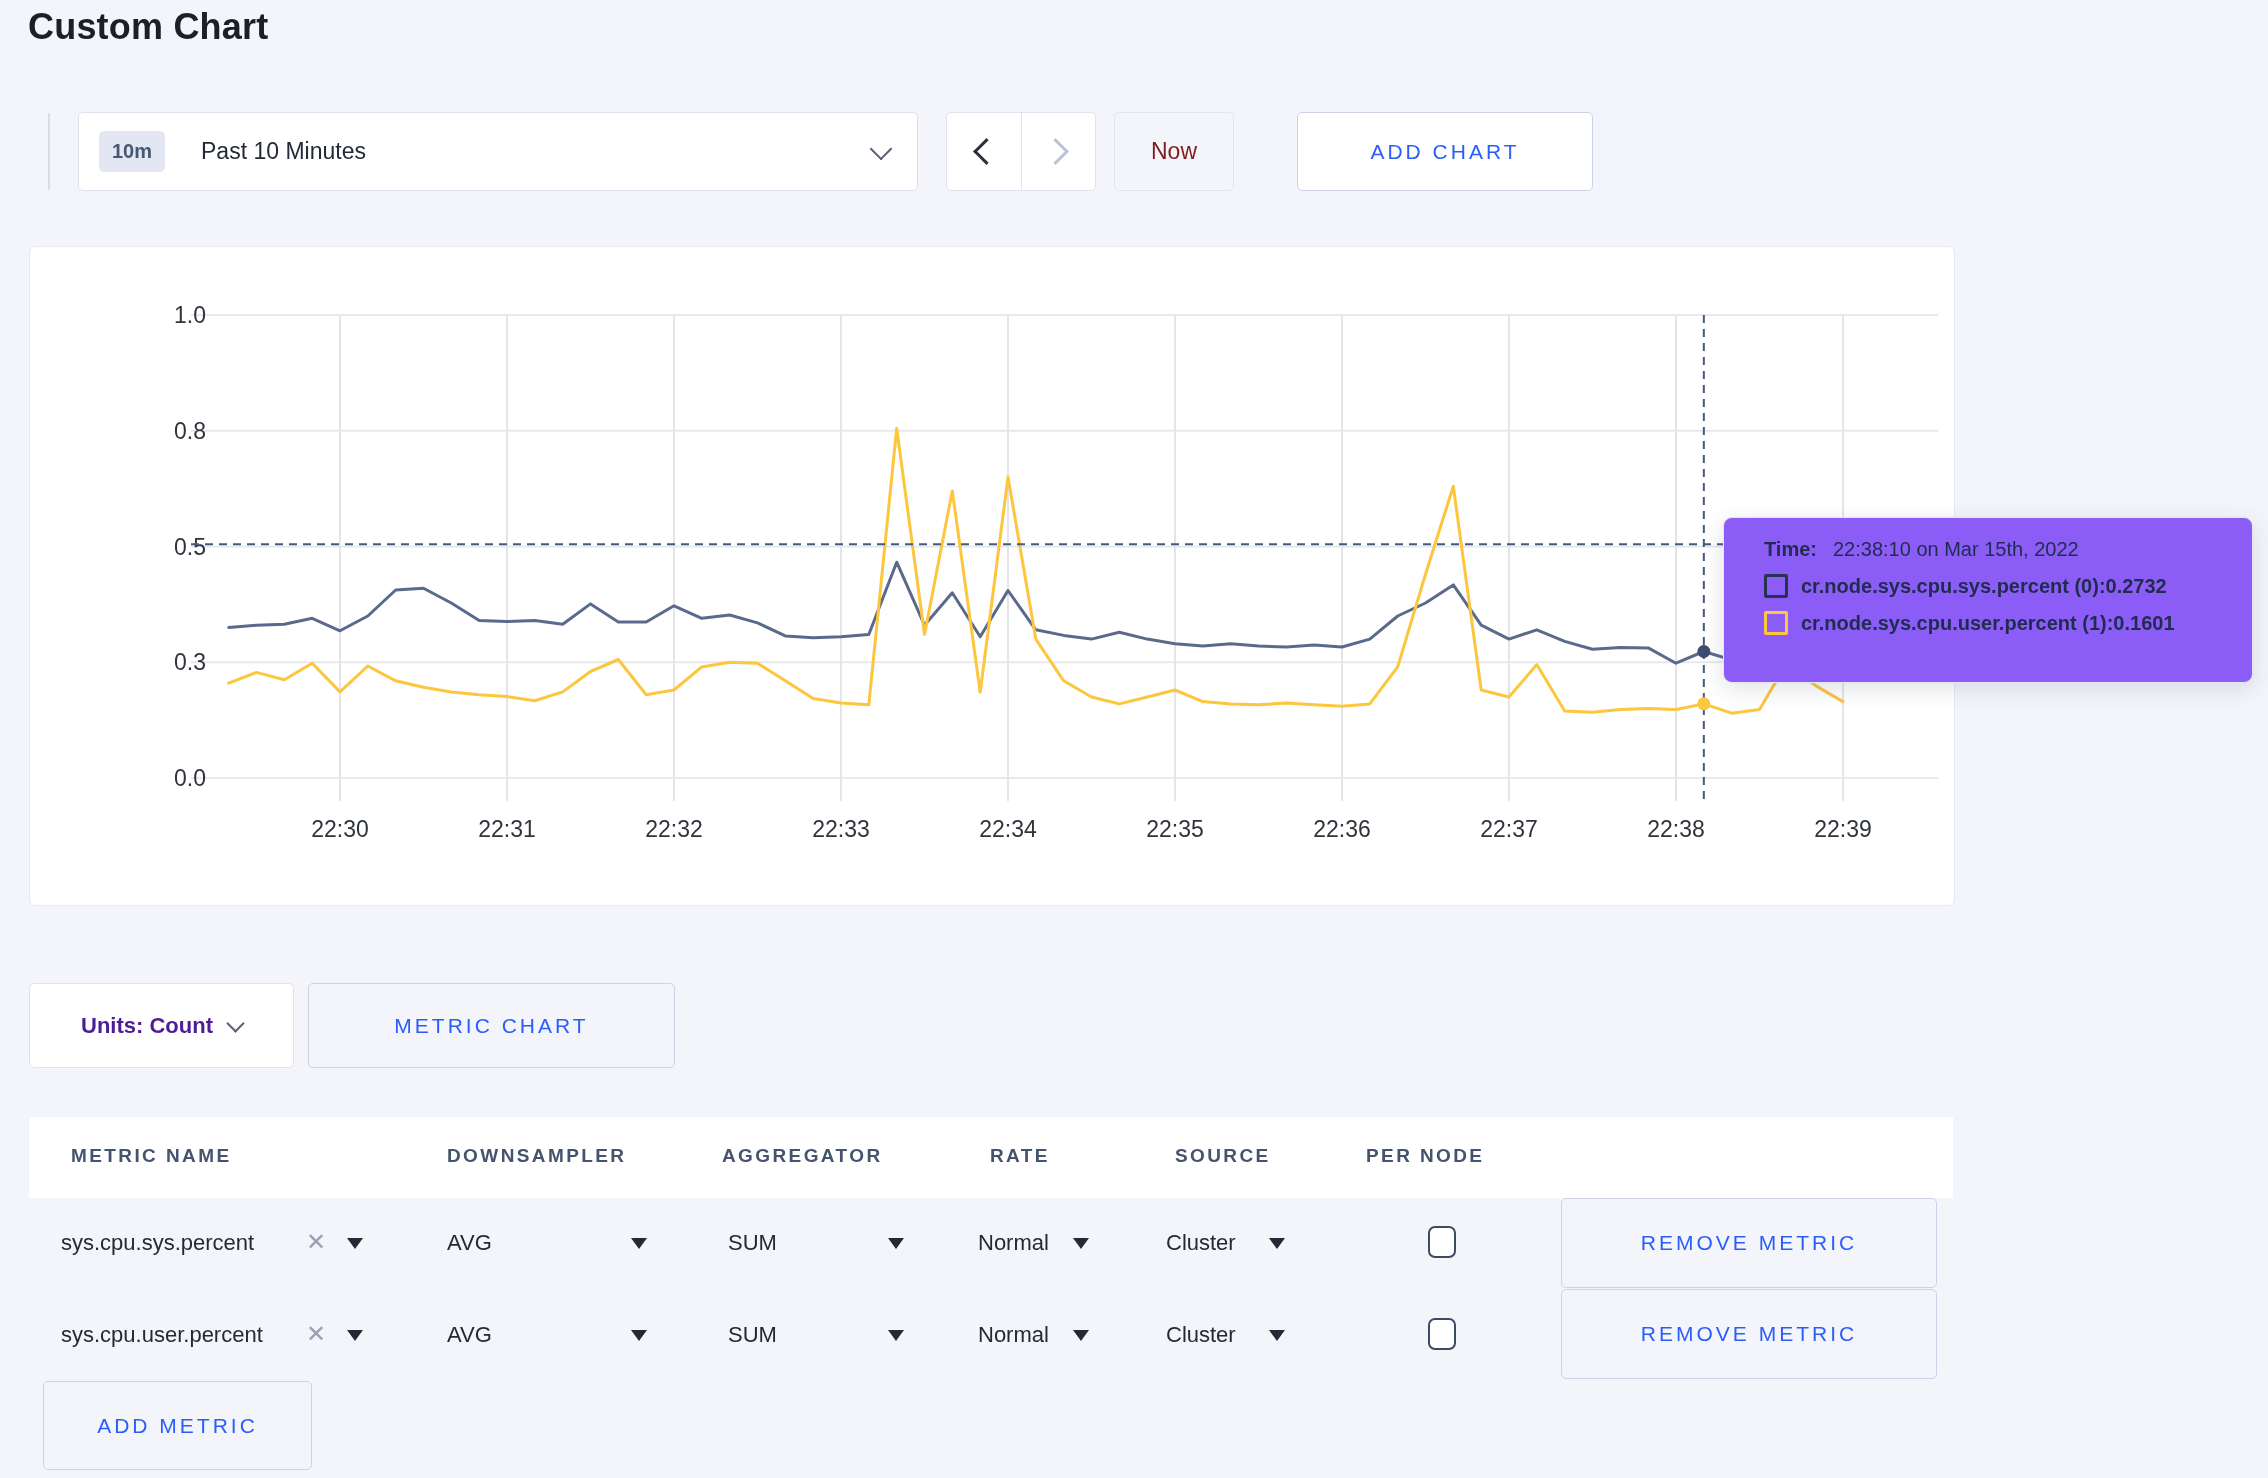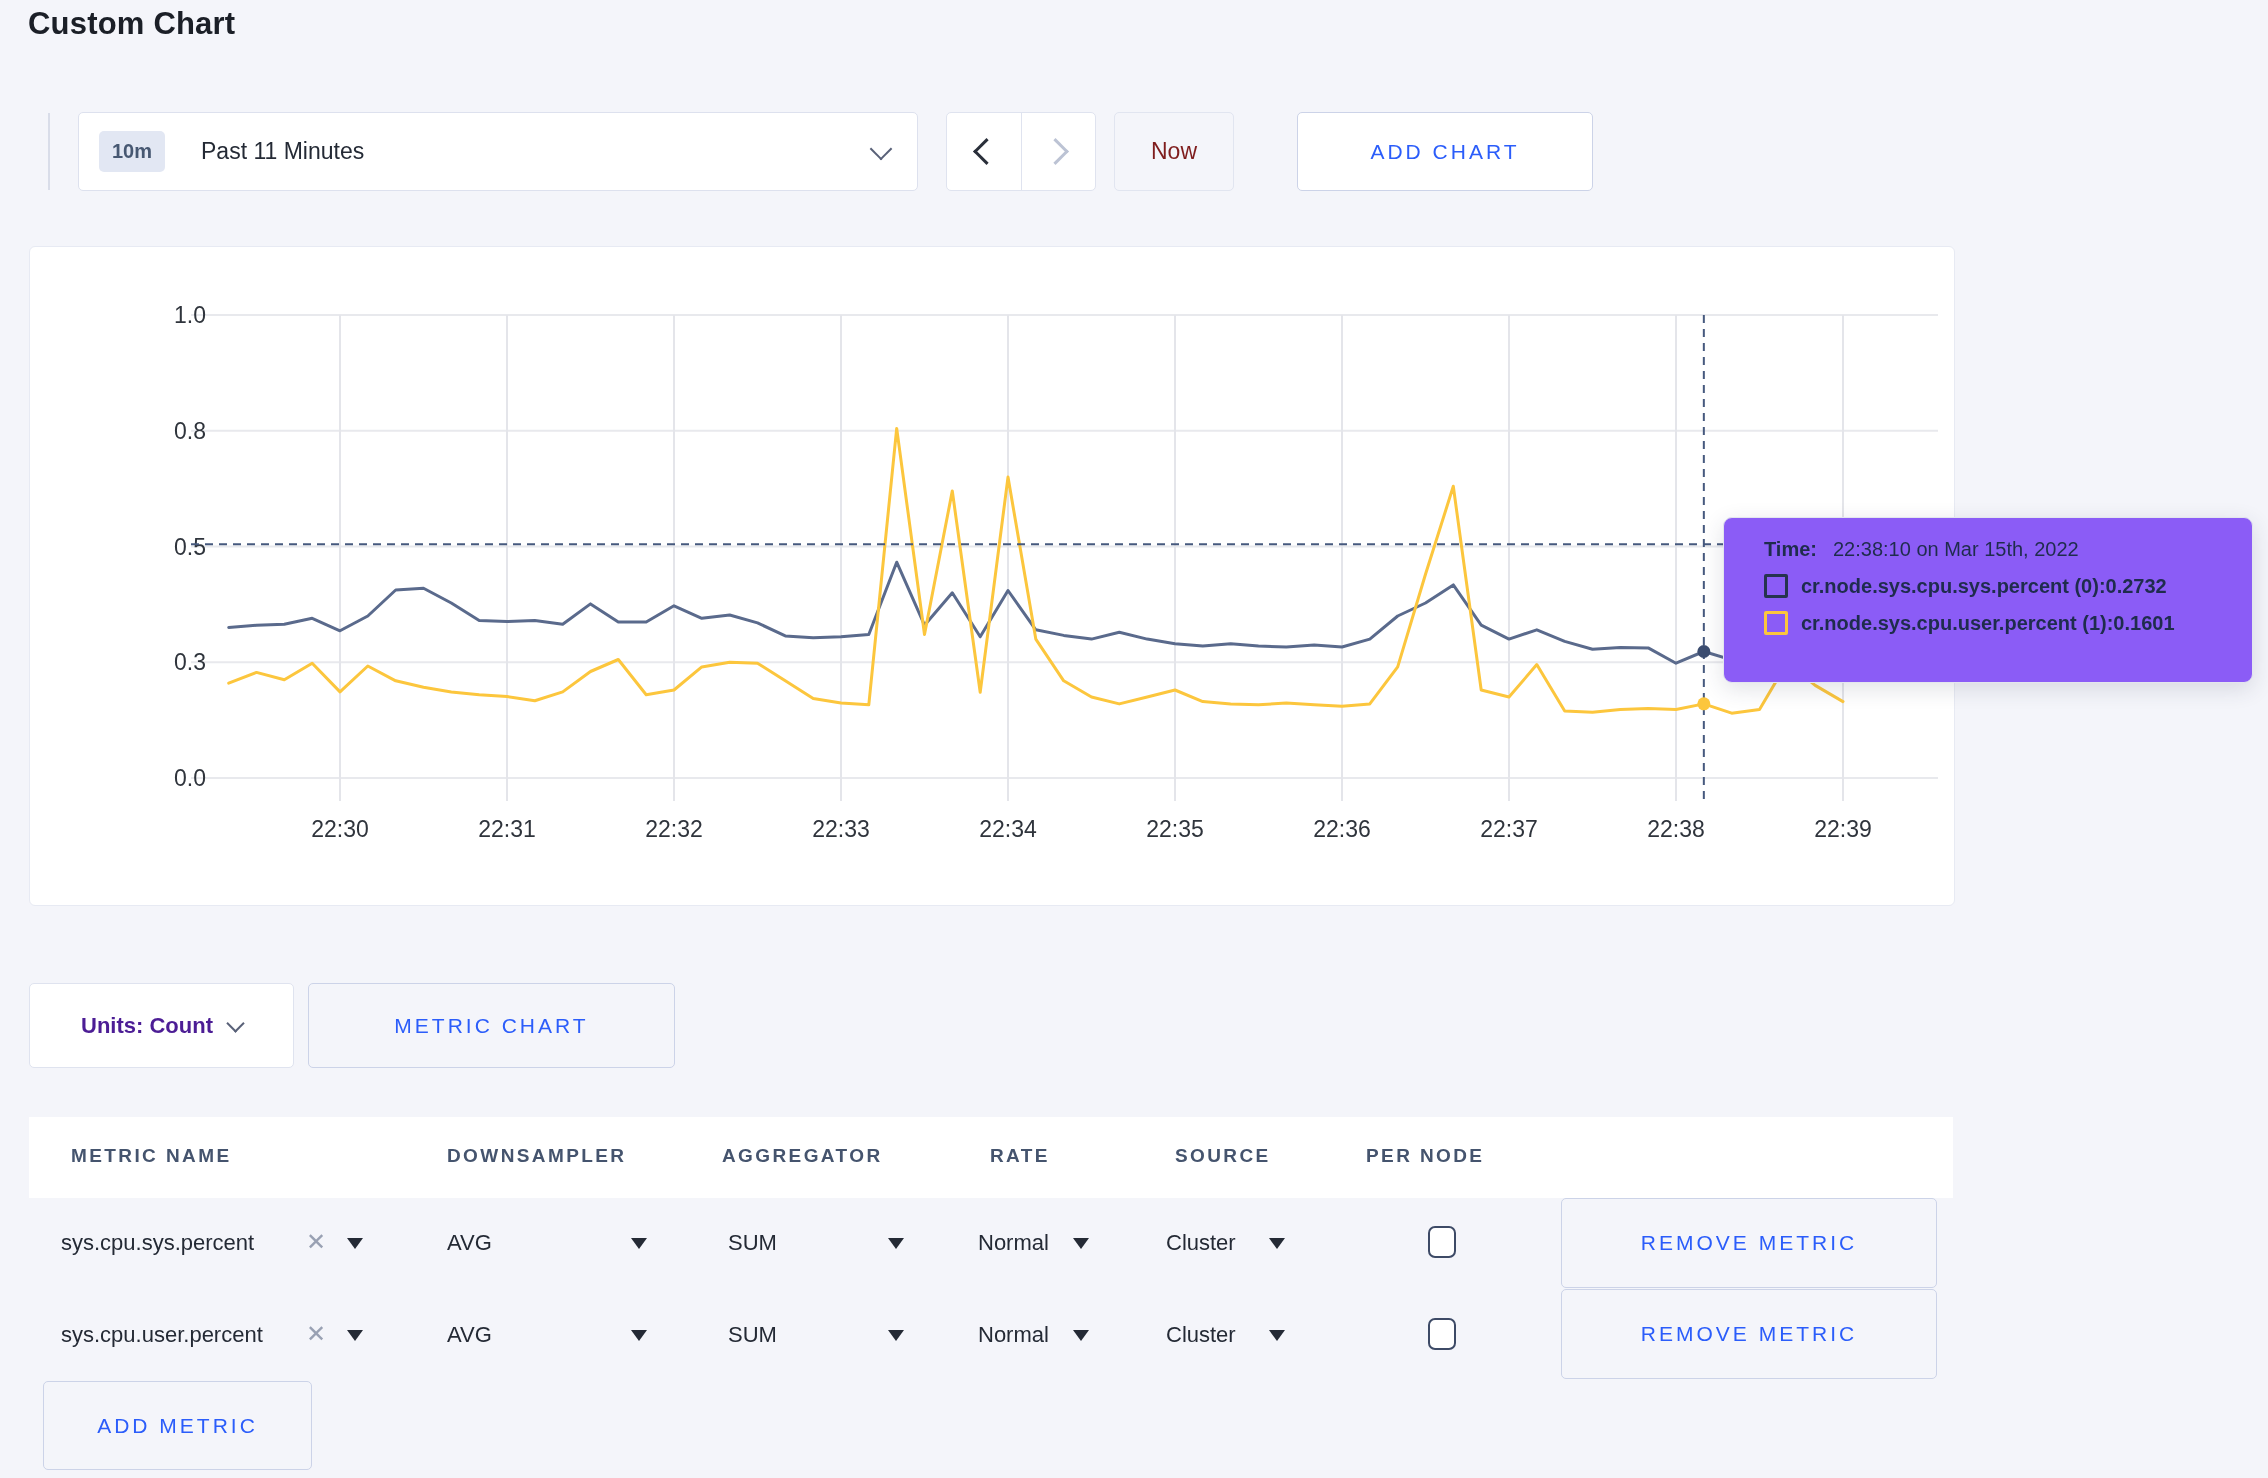--- a/index.html
+++ b/index.html
@@ -1,21 +1,21 @@
 <!DOCTYPE html>
 <html><head>
 <meta charset="utf-8">
 <style>
   html,body{margin:0;padding:0;}
   body{background:#eef0f6;}
   .page{position:relative;width:2268px;height:1478px;background:#f4f5fa;overflow:hidden;
         font-family:"Liberation Sans","DejaVu Sans",sans-serif;color:#242a35;}
 
   
-  .page-title{position:absolute;left:28px;top:6px;font-size:31px;font-weight:700;color:#1b1f27;letter-spacing:.2px;}
+  .page-title{position:absolute;left:28px;top:6px;font-size:36px;font-weight:700;color:#1b1f27;letter-spacing:.2px;}
 
   
   .tb-divider{position:absolute;left:48px;top:113px;width:2px;height:77px;background:#d9dde9;}
   .time-select{position:absolute;left:78px;top:112px;width:838px;height:77px;background:#fff;
                border:1.5px solid #dde1ee;border-radius:5px;display:flex;align-items:center;cursor:pointer;}
   .range-badge{margin-left:20px;background:#e2e7f3;color:#475872;font-weight:700;font-size:20px;
                padding:9px 13px;border-radius:5px;}
   .range-label{margin-left:36px;font-size:23px;font-weight:500;color:#242a35;}
   .chev-down{width:14px;height:14px;border-right:2.5px solid #596178;border-bottom:2.5px solid #596178;
              transform:rotate(45deg);margin-left:auto;margin-right:28px;margin-top:-6px;}
@@ -73,21 +73,21 @@
 <body>
 
 <div class="page">
 
   <div class="page-title">Custom Chart</div>
 
   <div class="tb-divider"></div>
 
   <div class="time-select">
     <span class="range-badge">10m</span>
-    <span class="range-label">Past 11 Minutes</span>
+    <span class="range-label">Past 10 Minutes</span>
     <span class="chev-down"></span>
   </div>
 
   <div class="nav-group">
     <div class="nav-cell">
       <span class="chev left"></span>
     </div>
     <div class="nav-cell">
       <span class="chev right"></span>
     </div>

